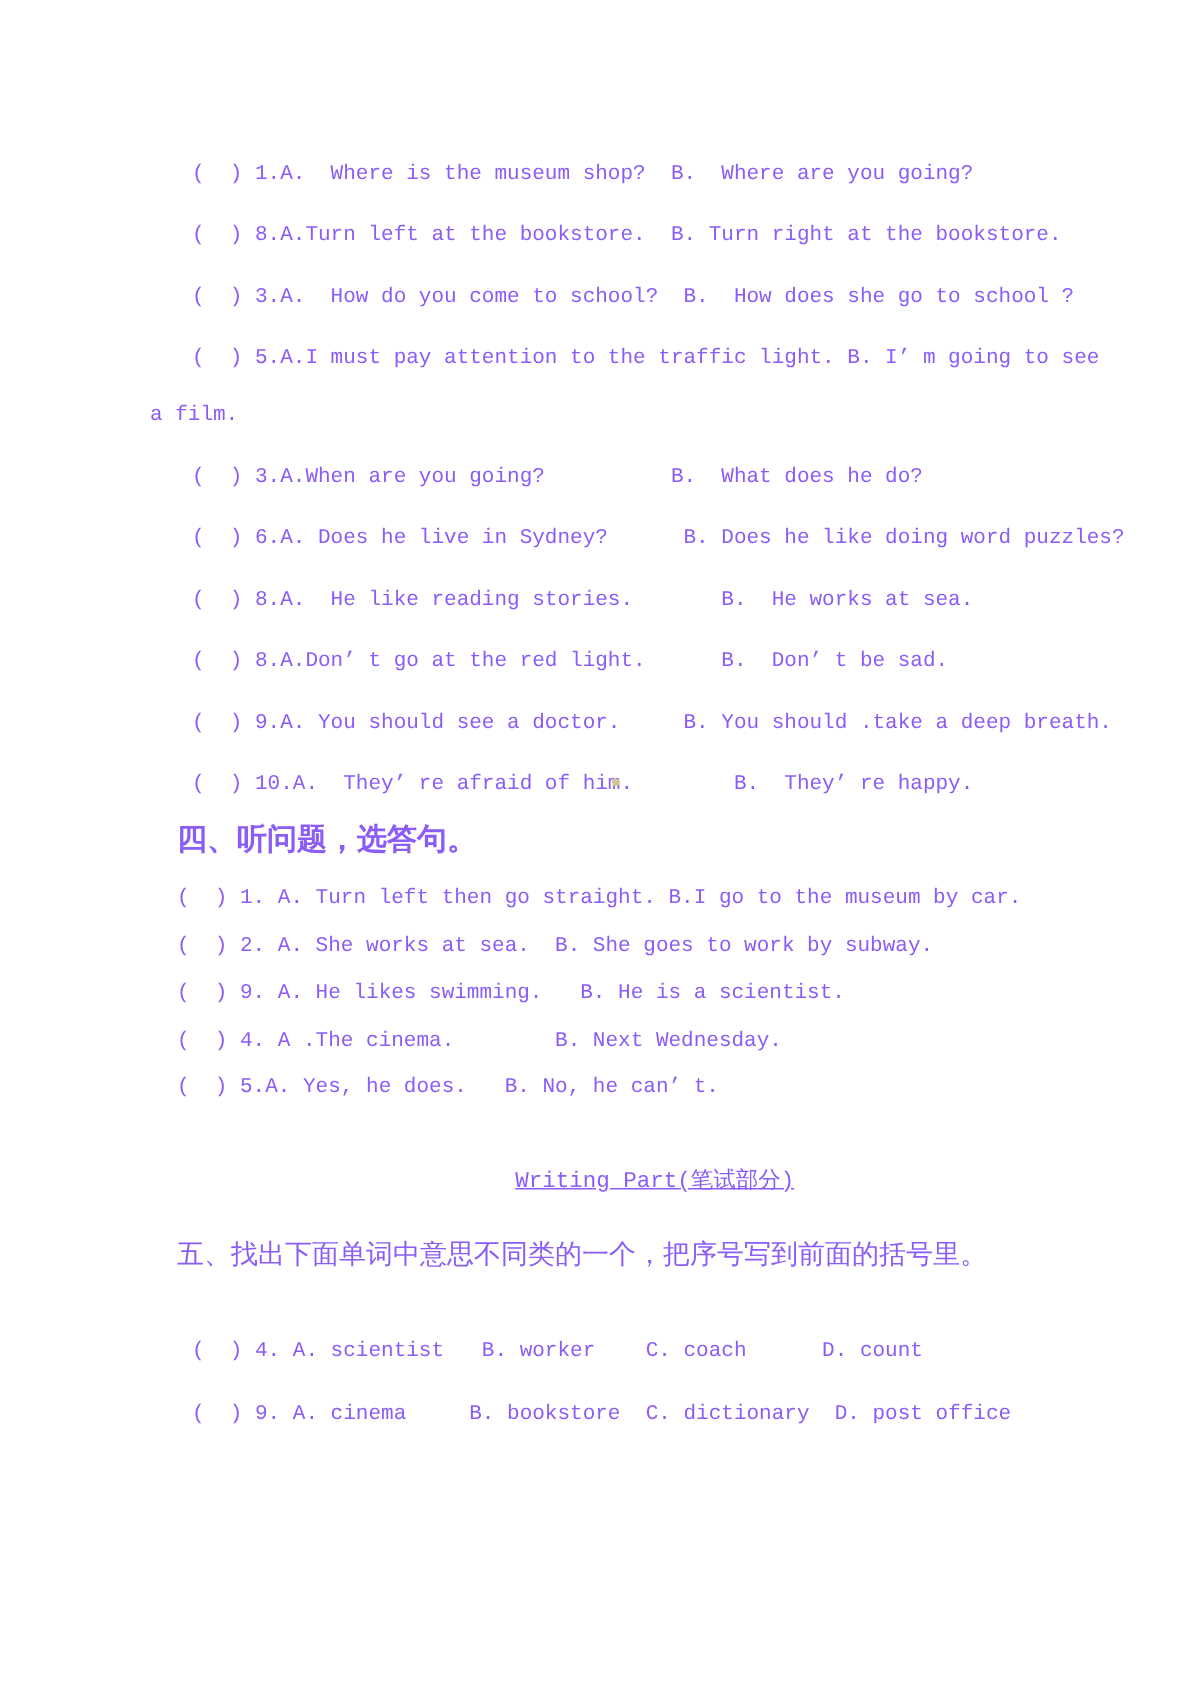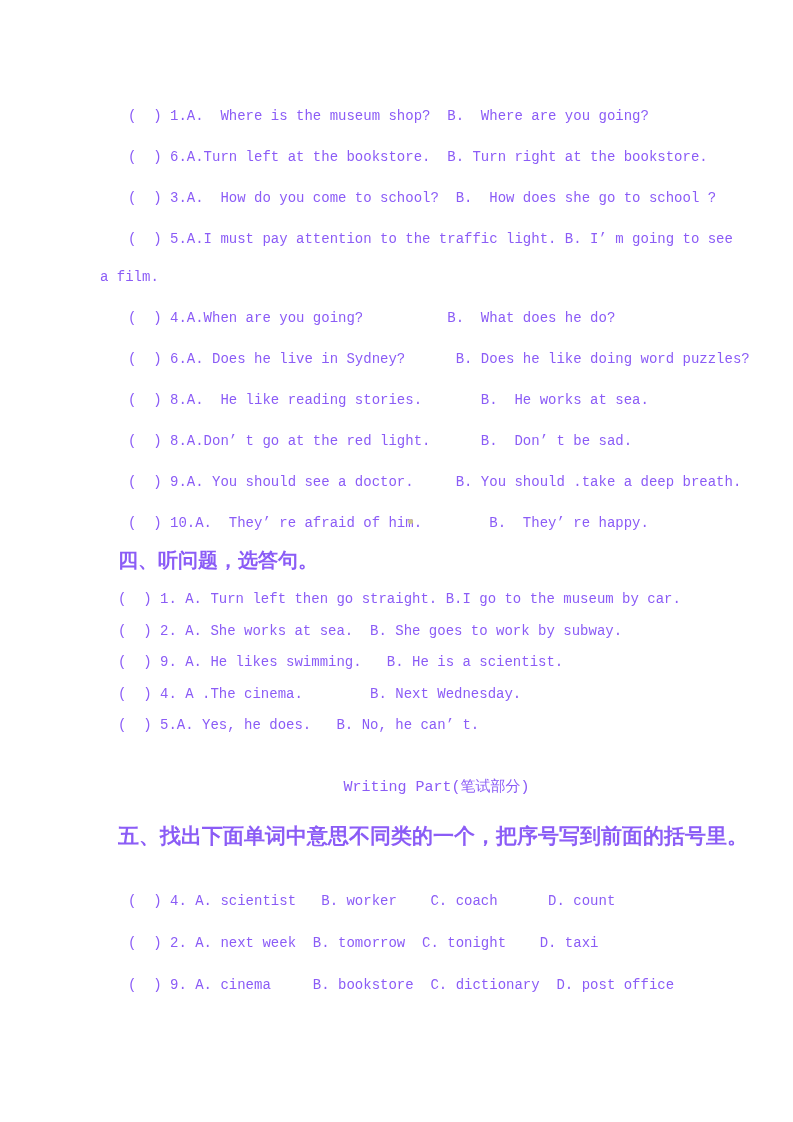--- a/index.html
+++ b/index.html
@@ -39,28 +39,29 @@
     text-indent: 18px;
   }
 
   
   .writing-head {
     text-align: center;
     margin: 34px 0 0 0;
     font-size: 15px;
     line-height: 24px;
     font-weight: 400;
+    text-decoration: underline;
   }
 
   
   .s5-head {
     padding-left: 18px;
     margin: 26px 0 0 0;
-    font-size: 21px;
-    font-weight: 700;
+    font-size: 18px;
+    font-weight: 400;
     line-height: 24px;
     white-space: pre-wrap;
   }
   .s5-items { margin-top: 30px; }
   .s5q {
     white-space: pre-wrap;
     line-height: 42px;
     margin: 0;
     text-indent: 28px;
   }
@@ -76,25 +77,25 @@
   }
 </style>
 </head>
 <body>
 
 <div class="page" style="background: rgb(255, 255, 255); color: #8b5cf6;">
   <div class="content">
 
     <div>
       <p class="lq">(  ) 1.A.  Where is the museum shop?  B.  Where are you going?</p>
-      <p class="lq">(  ) 6.A.Turn left at the bookstore.  B. Turn right at the bookstore.</p>
+      <p class="lq">(  ) 8.A.Turn left at the bookstore.  B. Turn right at the bookstore.</p>
       <p class="lq">(  ) 3.A.  How do you come to school?  B.  How does she go to school ?</p>
       <p class="lq">(  ) 5.A.I must pay attention to the traffic light. B. I’ m going to see
 a film.</p>
-      <p class="lq">(  ) 4.A.When are you going?          B.  What does he do?</p>
+      <p class="lq">(  ) 3.A.When are you going?          B.  What does he do?</p>
       <p class="lq">(  ) 6.A. Does he live in Sydney?      B. Does he like doing word puzzles?</p>
       <p class="lq">(  ) 8.A.  He like reading stories.       B.  He works at sea.</p>
       <p class="lq">(  ) 8.A.Don’ t go at the red light.      B.  Don’ t be sad.</p>
       <p class="lq">(  ) 9.A. You should see a doctor.     B. You should .take a deep breath.</p>
       <p class="lq">(  ) 10.A.  They’ re afraid of him.        B.  They’ re happy.</p>
     </div>
 
     <div>
       <h2 class="sec-head">四、听问题，选答句。</h2>
       <p class="s4q">(  ) 1. A. Turn left then go straight. B.I go to the museum by car.</p>
@@ -103,20 +104,19 @@
       <p class="s4q">(  ) 4. A .The cinema.        B. Next Wednesday.</p>
       <p class="s4q">(  ) 5.A. Yes, he does.   B. No, he can’ t.</p>
     </div>
 
     <p class="writing-head">Writing Part(笔试部分)</p>
 
     <div>
       <h2 class="s5-head">五、找出下面单词中意思不同类的一个，把序号写到前面的括号里。</h2>
       <div class="s5-items">
         <p class="s5q">(  ) 4. A. scientist   B. worker    C. coach      D. count</p>
-        <p class="s5q">(  ) 2. A. next week  B. tomorrow  C. tonight    D. taxi</p>
         <p class="s5q">(  ) 9. A. cinema     B. bookstore  C. dictionary  D. post office</p>
       </div>
     </div>
 
   </div>
   <span class="artifact-dot" style="background: rgb(207, 201, 143);"></span>
 </div>
 
 </body></html>

